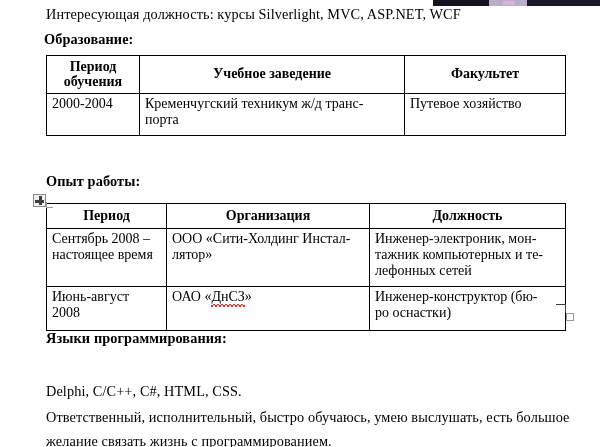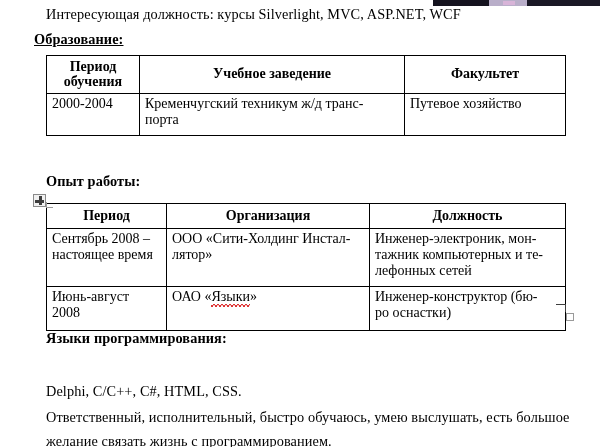--- a/index.html
+++ b/index.html
@@ -169,21 +169,21 @@
   <div class="seg-dark-a"></div>
   <div class="seg-light"></div>
   <div class="seg-pink"></div>
   <div class="seg-dark-b"></div>
 </div>
 
 <div id="page">
 
   <div class="doc-line" style="left:46px; top:7px;">Интересующая должность: курсы Silverlight, MVC, ASP.NET, WCF</div>
 
-  <div class="doc-line bold" style="left:34px; top:32px;text-decoration:underline;">Образование:</div>
+  <div class="doc-line bold" style="left:44px; top:32px;">Образование:</div>
 
   <table class="doc-table" id="education-table" style="left:46px; top:55px; width:519px;">
     <colgroup>
       <col style="width:93px">
       <col style="width:265px">
       <col style="width:161px">
     </colgroup>
     <thead>
       <tr>
         <th style="height:32px; line-height:1.1;">
@@ -236,21 +236,21 @@
           <div>тажник компьютерных и те-</div>
           <div>лефонных сетей</div>
         </td>
       </tr>
       <tr>
         <td class="vmid" style="height:38px;">
           <div>Июнь-август</div>
           <div>2008</div>
         </td>
         <td class="vmid">
-          <span>ОАО «</span><span class="squiggle">Языки</span><span>»</span>
+          <span>ОАО «</span><span class="squiggle">ДнСЗ</span><span>»</span>
         </td>
         <td>
           <div>Инженер-конструктор (бю-</div>
           <div>ро оснастки)</div>
         </td>
       </tr>
     </tbody>
   </table>
 
   <div class="doc-line bold" style="left:46px; top:331px;">Языки программирования:</div>

